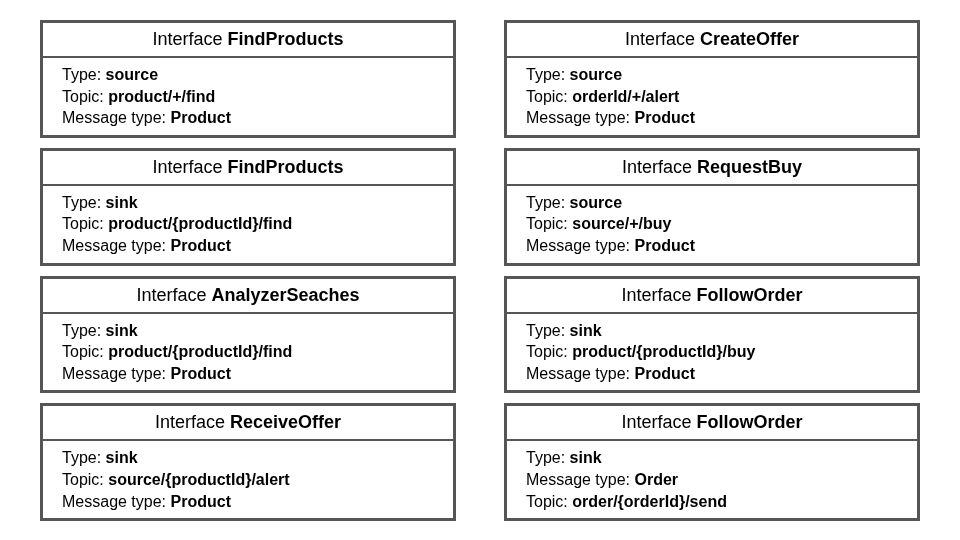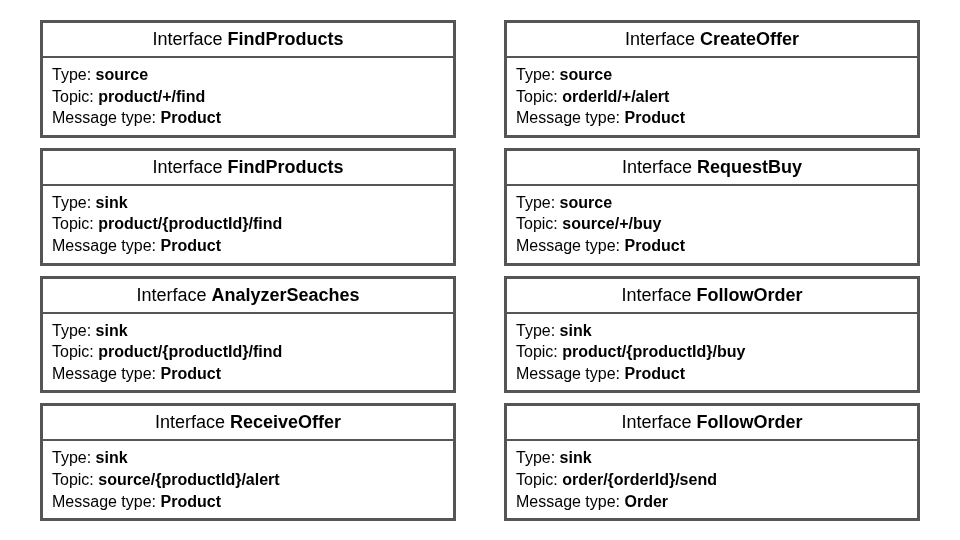--- a/index.html
+++ b/index.html
@@ -25,21 +25,21 @@
   }
   .card-title {
     text-align: center;
     padding: 6px 8px;
     border-bottom: 2px solid #555;
     font-size: 18px;
   }
   .card-title .prefix { font-weight: normal; text-align: right; }
   .card-title .name { font-weight: bold; }
   .card-body {
-    padding: 6px 9px;
+    padding: 6px 19px;
     line-height: 1.35;
     border-radius: 21px;
   }
   .row .label { font-weight: normal; }
   .row .value { font-weight: bold; }
 </style>
 </head>
 <body>
 
 <div class="grid">
@@ -225,25 +225,25 @@
       <span> </span>
       <span class="name">FollowOrder</span>
     </div>
     <div class="card-body">
       <div class="row">
         <span class="label">Type:</span>
         <span> </span>
         <span class="value">sink</span>
       </div>
       <div class="row">
+        <span class="label">Message type:</span>
+        <span> </span>
+        <span class="value">Order</span>
+      </div>
+      <div class="row">
         <span class="label">Topic:</span>
         <span> </span>
         <span class="value">order/{orderId}/send</span>
       </div>
-      <div class="row">
-        <span class="label">Message type:</span>
-        <span> </span>
-        <span class="value">Order</span>
-      </div>
     </div>
   </div>
 
 </div>
 
 </body></html>

